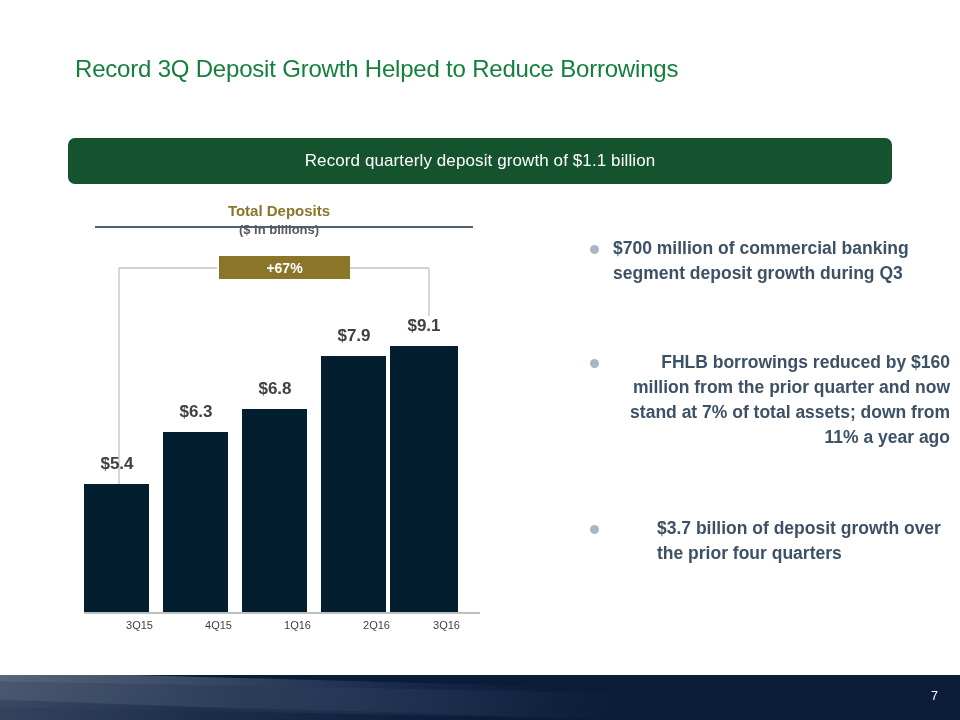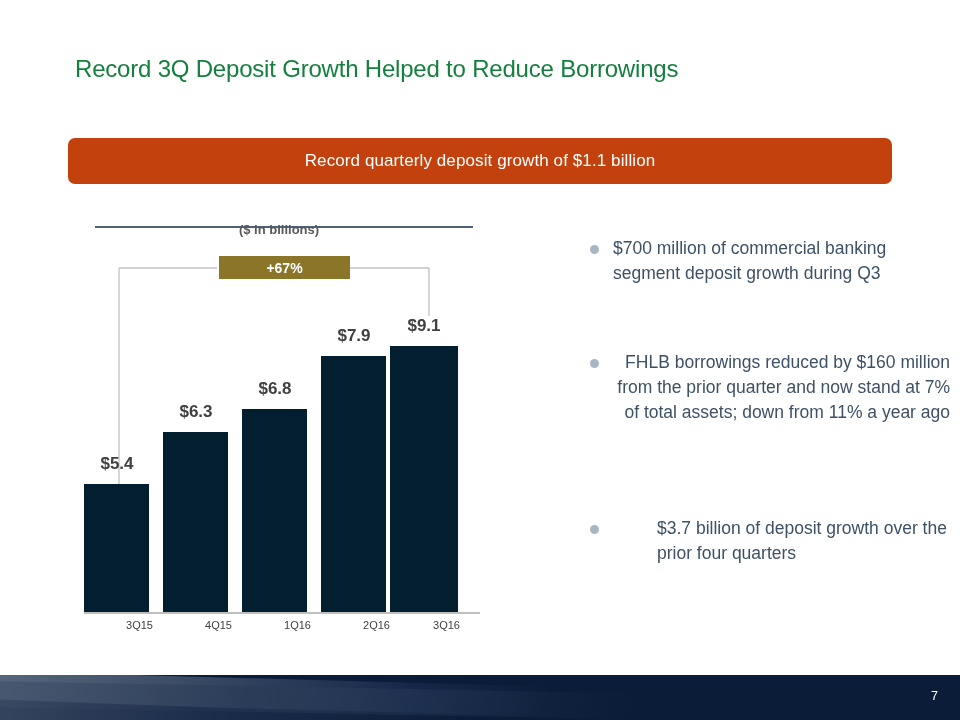--- a/index.html
+++ b/index.html
@@ -47,21 +47,21 @@
     white-space: nowrap;
   }
 
   
   .banner {
     position: absolute;
     left: 68px;
     top: 138px;
     width: 824px;
     height: 46px;
-    background: #c2410c;
+    background: #14532d;
     border-radius: 7px;
     display: flex;
     align-items: center;
     justify-content: center;
   }
   .banner-text {
     color: #ffffff;
     font-size: 17px;
     font-weight: 400;
     letter-spacing: 0.1px;
@@ -187,20 +187,21 @@
     background: #A8B6C4;
     margin-top: 9px;
     margin-right: 14px;
     flex: 0 0 auto;
   }
   .bullet-text {
     font-size: 17.5px;
     line-height: 1.42;
     color: #3D5166;
     flex: 1 1 auto;
+    font-weight: bold;
   }
 
   
   .footer {
     position: absolute;
     left: 0;
     top: 675px;
     width: 960px;
     height: 45px;
     background: #0B1C38;
@@ -252,20 +253,21 @@
 
 <div class="slide">
 
   <div class="title">Record 3Q Deposit Growth Helped to Reduce Borrowings</div>
 
   <div class="banner">
     <span class="banner-text">Record quarterly deposit growth of $1.1 billion</span>
   </div>
 
   <div class="chart-panel">
+    <div class="chart-title">Total Deposits</div>
     <div class="chart-rule"></div>
     <div class="chart-subtitle">($ in billions)</div>
 
     <svg class="bracket" viewBox="0 0 400 450" width="400" height="450">
       <polyline points="35,70 35,290" fill="none" stroke="#C2C2C2" stroke-width="1.3"></polyline>
       <polyline points="35,70 133,70" fill="none" stroke="#C2C2C2" stroke-width="1.3"></polyline>
       <polyline points="264,70 345,70" fill="none" stroke="#C2C2C2" stroke-width="1.3"></polyline>
       <polyline points="345,70 345,118" fill="none" stroke="#C2C2C2" stroke-width="1.3"></polyline>
     </svg>
 

